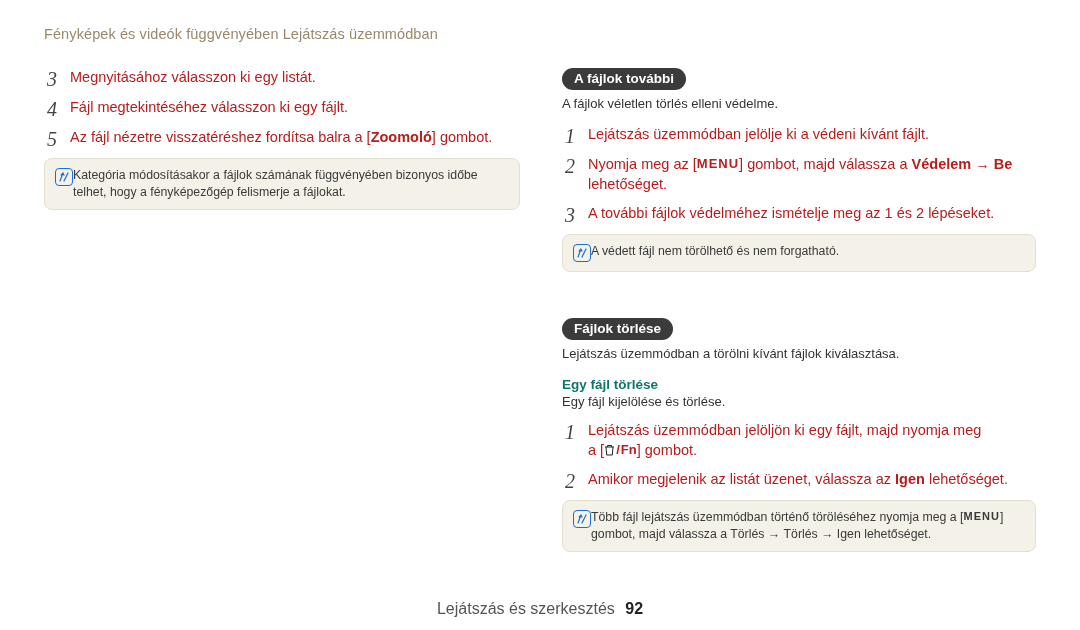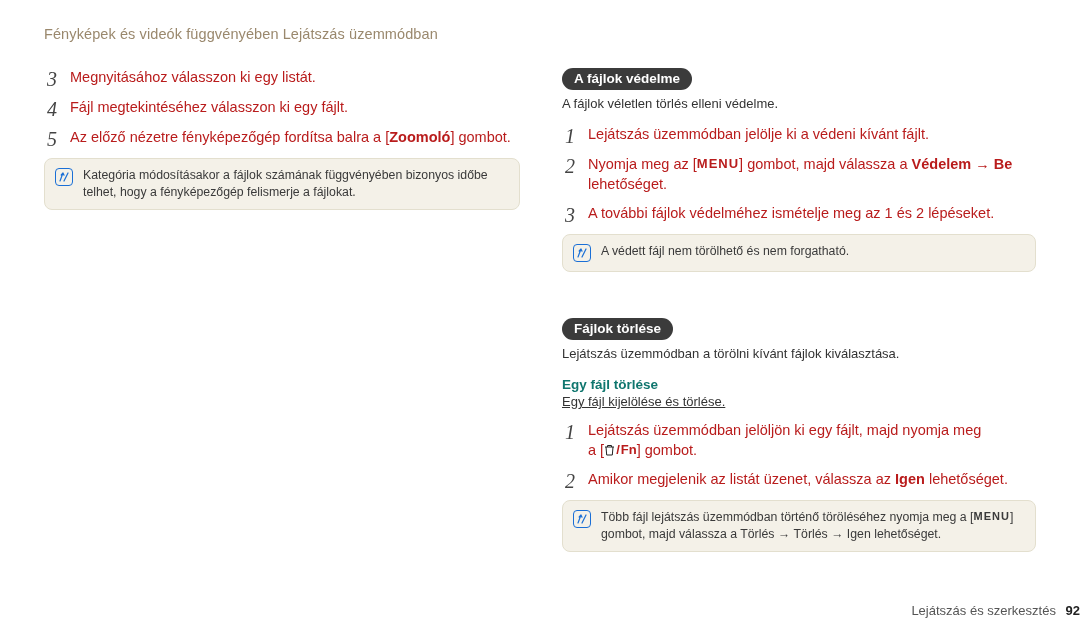--- a/index.html
+++ b/index.html
@@ -46,21 +46,20 @@
     font-size: 13.5px;
     font-weight: 700;
     color: #0f766e;
     margin-top: 16px;
     margin-bottom: 2px;
   }
   .sub-text {
     font-size: 13px;
     color: #333;
     margin-bottom: 12px;
-    text-decoration: underline;
   }
 
   .step {
     display: flex;
     align-items: flex-start;
     gap: 10px;
     margin-bottom: 10px;
   }
   .step-num {
     font-family: Georgia, "Times New Roman", serif;
@@ -97,21 +96,20 @@
     font-weight: 600;
     font-size: 13px;
     position: relative;
     top: -1px;
   }
   .trash-icon { display: inline-block; position: relative; top: 2px; }
 
   .note-box {
     display: flex;
     align-items: flex-start;
-    gap: 10px;
     background: #f4f1e8;
     border: 1px solid #e3dfce;
     border-radius: 8px;
     padding: 8px 12px 9px 10px;
     margin-top: 10px;
   }
   .note-icon {
     flex: 0 0 18px;
     width: 18px; height: 18px;
     border: 1.5px solid #1a6fd6;
@@ -126,22 +124,22 @@
     line-height: 1.35;
   }
   .note-text .menu-mark { font-size: 11px; }
 
   .section-gap { margin-top: 46px; }
 
   .footer {
     position: absolute;
     bottom: 12px;
     left: 0; right: 0;
-    text-align: right;
-    font-size: 13px;
+    text-align: center;
+    font-size: 16px;
     color: #555;
   }
   .footer .pg { font-weight: 700; color: #222; margin-left: 6px; }
   .arrow { font-family: Arial, sans-serif; }
 </style>
 </head>
 <body>
 
 <div class="page">
 
@@ -157,39 +155,39 @@
       </div>
 
       <div class="step">
         <div class="step-num">4</div>
         <div class="step-body">Fájl megtekintéséhez válasszon ki egy fájlt.</div>
       </div>
 
       <div class="step">
         <div class="step-num">5</div>
         <div class="step-body">
-          <span>Az előző nézetre fényképezőgép fordítsa balra a [</span><span class="bold">Zoomoló</span><span>] gombot.</span>
+          <span>Az fájl nézetre visszatéréshez fordítsa balra a [</span><span class="bold">Zoomoló</span><span>] gombot.</span>
         </div>
       </div>
 
       <div class="note-box">
         <div class="note-icon">
           <svg width="10" height="10" viewBox="0 0 10 10">
               <path d="M1 9 L4 1 M4 1 L2.2 3 M4 1 L5 3.2 M5 9 L9 1" stroke="#1a6fd6" stroke-width="1.2" fill="none" stroke-linecap="round"></path>
             </svg>
         </div>
         <div class="note-text">Kategória módosításakor a fájlok számának függvényében bizonyos időbe telhet, hogy a fényképezőgép felismerje a fájlokat.</div>
       </div>
 
     </div>
 
     <div class="col-right">
 
       <div>
-        <span class="pill">A fájlok védelme</span>
+        <span class="pill">A fájlok további</span>
         <div class="pill-desc">A fájlok véletlen törlés elleni védelme.</div>
 
         <div class="step">
           <div class="step-num">1</div>
           <div class="step-body">Lejátszás üzemmódban jelölje ki a védeni kívánt fájlt.</div>
         </div>
 
         <div class="step">
           <div class="step-num">2</div>
           <div class="step-body">

